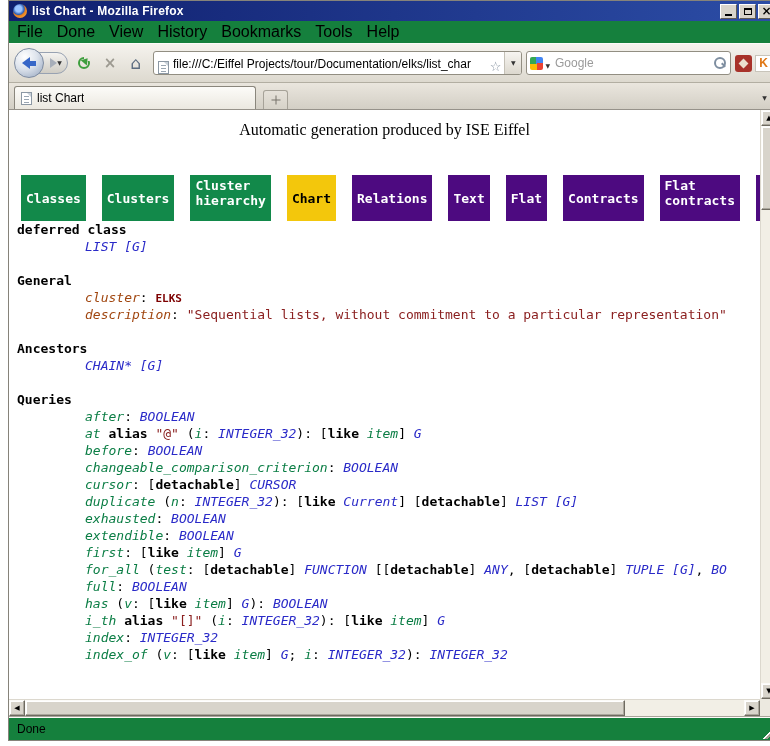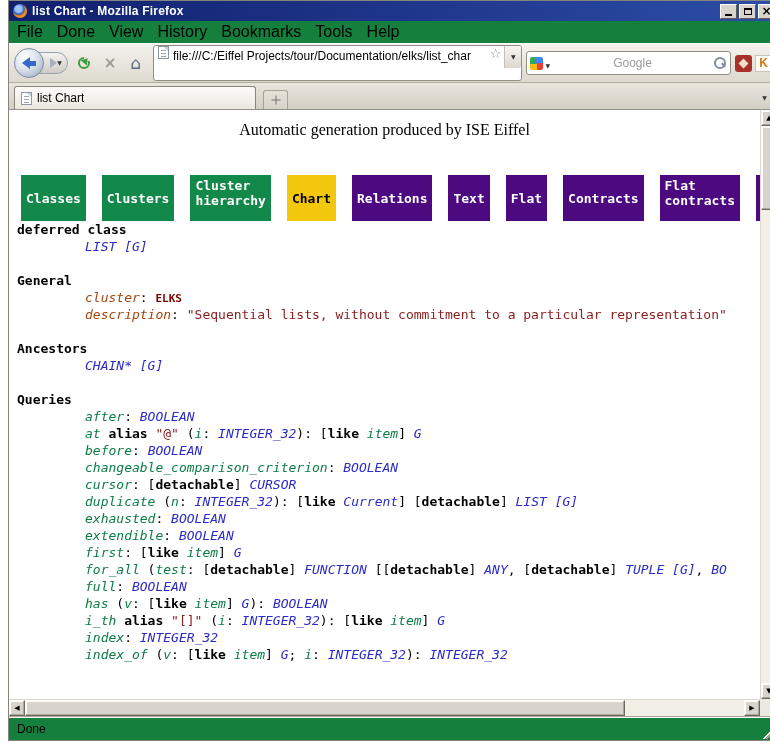--- a/index.html
+++ b/index.html
@@ -48,40 +48,40 @@
   .arrow-right { width:0; height:0; border:5px solid transparent; border-right:none; border-left:7px solid #a7aeb9; }
   .tool-btn { width:24px; height:24px; display:flex; align-items:center; justify-content:center; margin:0 1px; }
   .reload-ico { width:12px; height:12px; border:2px solid #3d9e3d; border-radius:50%; position:relative; }
   .reload-ico::before { content:""; position:absolute; top:-3px; right:-2px; width:6px; height:5px; background:#ece9e1; }
   .reload-ico::after { content:""; position:absolute; top:-5px; right:-3px;
                        border:4px solid transparent; border-bottom:6px solid #3d9e3d; transform:rotate(40deg); }
   .stop-ico { font-size:15px; font-weight:bold; color:#9d9a91; font-family:"DejaVu Sans",sans-serif; }
   .home-ico { font-size:17px; color:#5c6c80; font-family:"DejaVu Sans",sans-serif; }
   .caret { font-size:6px; color:#333; font-family:"DejaVu Sans",sans-serif; line-height:1; }
 
-  .urlbar { flex:1; height:36px; background:#fff; border:1px solid #928e82; border-radius:3px;
-            display:flex; align-items:flex-start; margin:0 4px; padding-left:4px; min-width:0; }
+  .urlbar { flex:1; height:24px; background:#fff; border:1px solid #928e82; border-radius:3px;
+            display:flex; align-items:flex-end; margin:0 4px; padding-left:4px; min-width:0; }
   .page-icon { width:11px; height:13px; background:#fff; border:1px solid #8c98a4; position:relative; flex:0 0 11px; }
   .page-icon::after { content:""; position:absolute; top:0; right:0;
                       border-top:4px solid #c8d0d8; border-left:4px solid transparent; }
   .page-icon::before { content:""; position:absolute; left:2px; top:3px; width:5px; height:1px;
                        background:#9aa6b2; box-shadow:0 3px 0 #9aa6b2, 0 6px 0 #9aa6b2; }
   .url-input { flex:1; border:none; outline:none; font-size:12px; font-family:"Liberation Sans",sans-serif;
                padding:0 4px; min-width:0; background:transparent; height:20px; color:#000; }
   .star { font-size:13px; color:#8894a2; padding:0 3px; font-family:"DejaVu Sans",sans-serif; }
   .url-drop { width:17px; height:22px; border-left:1px solid #c4c0b6; border-radius:0 2px 2px 0;
               background:linear-gradient(#f7f5f1,#dcd8ce); display:flex; align-items:center; justify-content:center; }
 
   .searchbar { flex:0 0 152px; height:24px; background:#fff; border:1px solid #928e82; border-radius:3px;
                display:flex; align-items:center; padding:0 3px; margin-right:4px; }
   .g-icon { width:13px; height:13px; border-radius:2px; flex:0 0 13px; background:#4285f4;
             background: conic-gradient(#4285f4 0 25%, #ea4335 0 50%, #fbbc05 0 75%, #34a853 0); }
   .search-drop { padding:0 2px; }
   .search-input { flex:1; border:none; outline:none; font-size:12px; min-width:0; padding:0 3px;
-                  background:transparent; height:20px;text-align:center; }
+                  background:transparent; height:20px; }
   .search-input::placeholder { color:#9a9a9a; }
   .magnifier { width:14px; height:14px; position:relative; flex:0 0 14px; }
   .magnifier::before { content:""; position:absolute; left:1px; top:1px; width:8px; height:8px;
                        border:2px solid #7e8ea0; border-radius:50%; }
   .magnifier::after { content:""; position:absolute; left:8px; top:8px; width:5px; height:2px;
                       background:#7e8ea0; transform:rotate(45deg); }
   .addon-icons { display:flex; align-items:center; gap:3px; }
   .addon-red { width:17px; height:17px; border-radius:3px; background:#a8322a; position:relative; }
   .addon-red::after { content:""; position:absolute; left:5px; top:5px; width:7px; height:7px;
                       background:#ecdfce; transform:rotate(45deg); }

